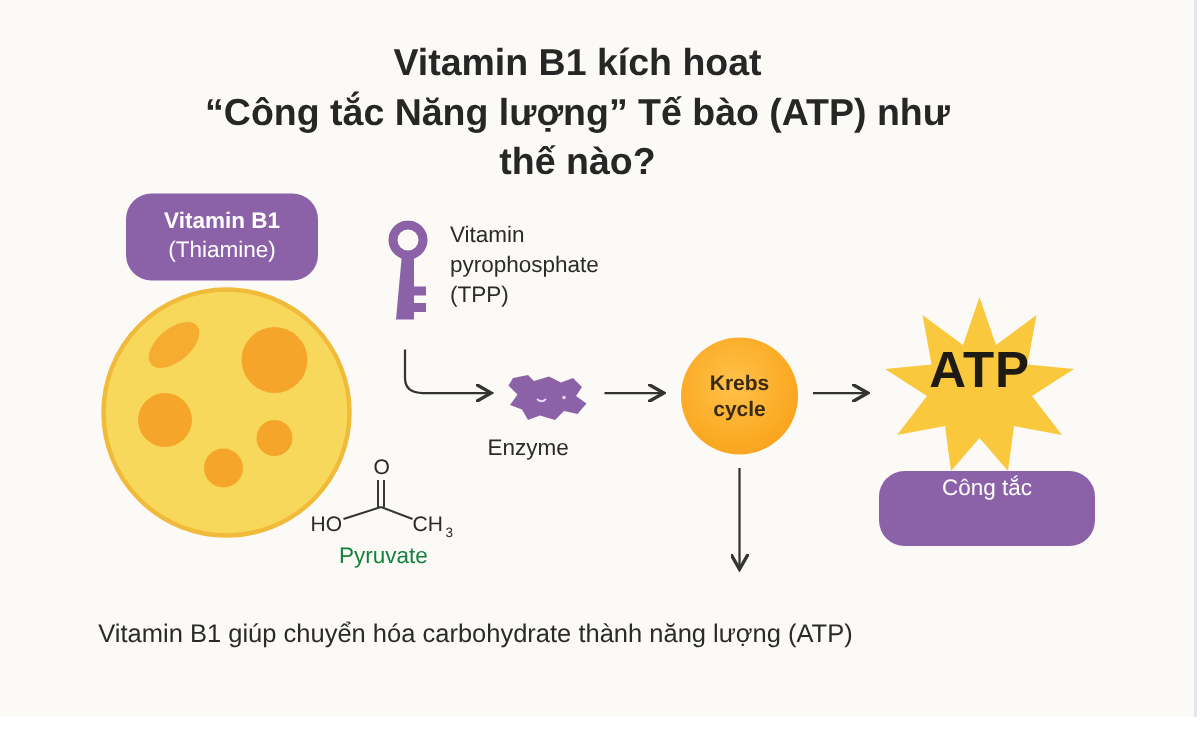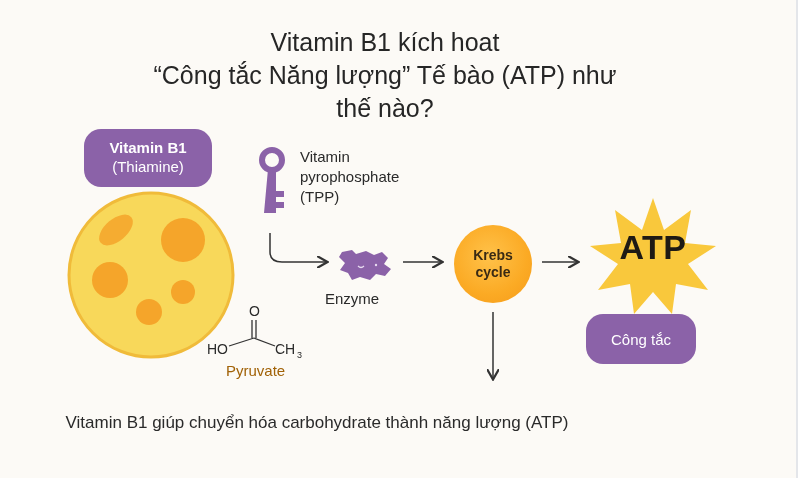--- a/index.html
+++ b/index.html
@@ -12,38 +12,38 @@
     }
     .canvas {
       position: absolute; left: 0; top: 0;
       width: 796px; height: 478px;
       background: #fcfaf6;
       border-right: 2px solid #e4e6ea;
     }
     .title {
       position: absolute; left: 0; top: 26px; width: 800px;
       text-align: center;
-      font-weight: normal; font-size: 25px; line-height: 33px;
+      font-weight: bold; font-size: 25px; line-height: 33px;
       color: #262626;
     }
     .title .l1 { display:block; margin-left: -30px; }
     .title .l2 { display:block; margin-left: -30px; }
     .title .l3 { display:block; margin-left: -30px; }
 
     .pill {
       position: absolute;
       background: #8b62a8;
       color: #ffffff;
       border-radius: 17px;
       text-align: center;
       font-size: 15px; line-height: 19px;
     }
     .pill.vit { left: 84px; top: 129px; width: 128px; height: 58px; padding-top: 9px; box-sizing: border-box; font-weight: bold; }
     .pill.vit .sub { font-weight: normal; }
-    .pill.cong { left: 586px; top: 314px; width: 110px; height: 50px; padding-top: 16px; box-sizing: border-box; font-size: 15px; line-height: 19px; }
+    .pill.cong { left: 586px; top: 314px; width: 144px; height: 50px; padding-top: 2px; box-sizing: border-box; font-size: 15px; line-height: 19px; }
 
     .cell { position: absolute; left: 66px; top: 190px; width: 170px; height: 170px; }
 
     .key { position: absolute; left: 254px; top: 147px; width: 40px; height: 70px; }
     .tpp-label {
       position: absolute; left: 300px; top: 147px;
       font-size: 15px; line-height: 20px; color: #2a2a2a;
     }
 
     .arrows { position: absolute; left: 0; top: 0; width: 800px; height: 500px; pointer-events: none; }
@@ -59,21 +59,21 @@
       font-size: 14px; line-height: 17px; font-weight: bold; color: #3a2a14;
     }
 
     .atp-star { position: absolute; left: 588px; top: 196px; width: 130px; height: 120px; }
     .atp-text {
       position: absolute; left: 608px; top: 228px; width: 90px; text-align: center;
       font-size: 34px; font-weight: bold; color: #1e1a14; letter-spacing: 0.5px;
     }
 
     .pyruvate { position: absolute; left: 205px; top: 300px; width: 110px; height: 60px; }
-    .pyruvate-label { position: absolute; left: 226px; top: 362px; font-size: 15px; color: #a16207; }
+    .pyruvate-label { position: absolute; left: 226px; top: 362px; font-size: 15px; color: #15803d; }
 
     .footer {
       position: absolute; left: 0; top: 413px; width: 644px; text-align: center;
       font-size: 17px; color: #2a2a2a;
     }
     .footer span { margin-left: -10px; }
   </style>
 </head>
 <body>
 

